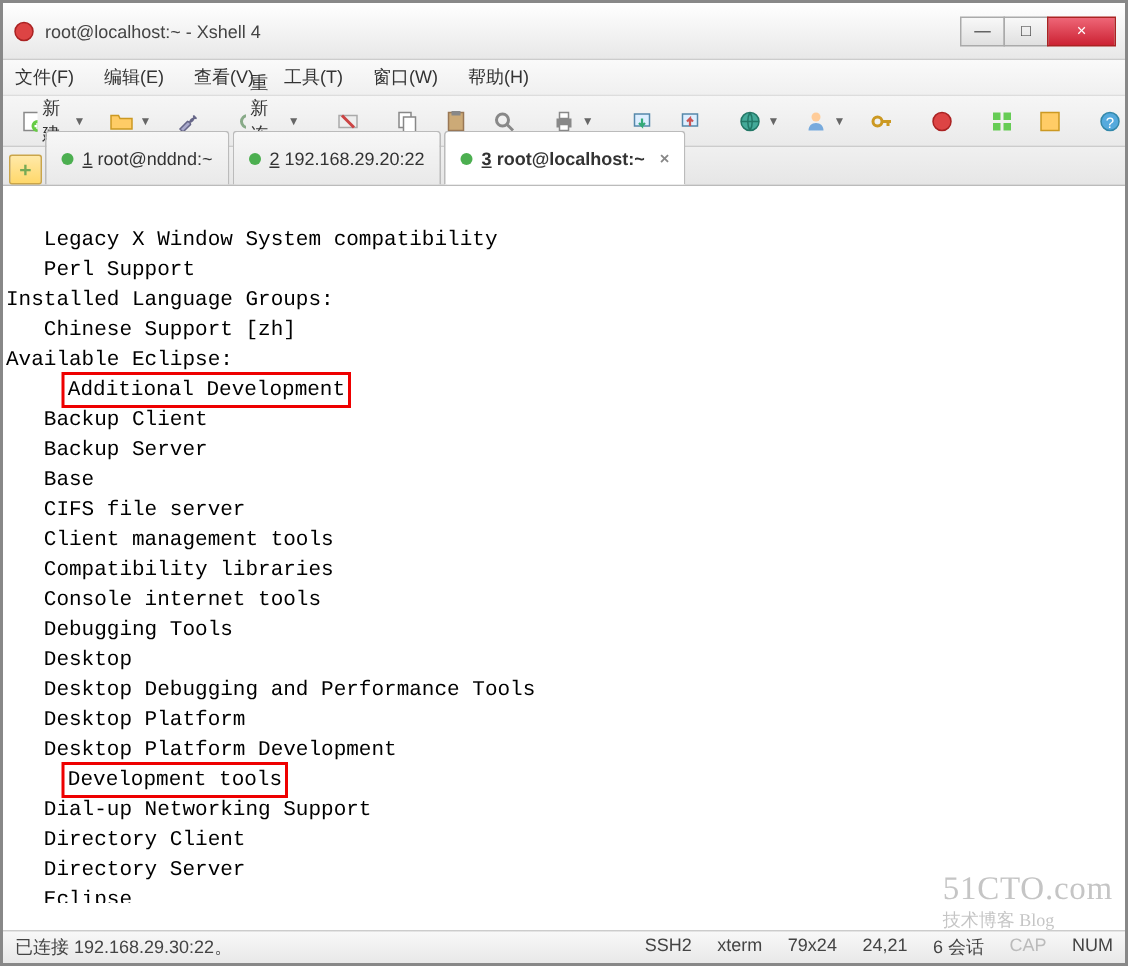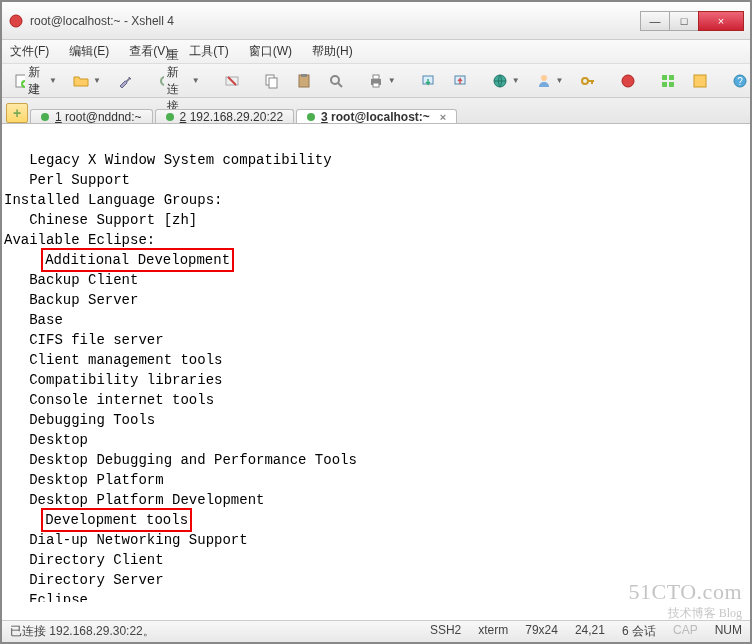--- a/index.html
+++ b/index.html
@@ -13,33 +13,33 @@
 .menubar { height: 24px; display: flex; align-items: center; padding: 0 8px; gap: 20px; border-bottom: 1px solid #ddd; background: linear-gradient(#fafafa,#f0f0f0); }
 .menubar span { font-size: 12px; color: #333; }
 .toolbar { height: 34px; display: flex; align-items: center; padding: 0 6px; gap: 4px; border-bottom: 1px solid #ccc; background: linear-gradient(#f6f6f6,#eaeaea); }
 .tb-btn { height: 24px; padding: 0 5px; display: flex; align-items: center; gap: 3px; border: 1px solid transparent; border-radius: 2px; }
 .tb-btn .lbl { font-size: 12px; color: #333; }
 .tb-sep { width: 1px; height: 22px; background: #ccc; margin: 0 2px; }
 .chev { font-size: 8px; color: #666; margin-left: 1px; }
 .toolbar svg { display: block; }
 .tabstrip { height: 26px; display: flex; align-items: flex-end; padding: 0 4px; gap: 2px; background: linear-gradient(#f0f0f0,#e6e6e6); border-bottom: 1px solid #bbb; }
 .tab-add { width: 22px; height: 20px; background: linear-gradient(#ffe9a8,#ffd86b); border: 1px solid #caa54a; border-radius: 2px; display: flex; align-items: center; justify-content: center; font-size: 14px; color: #7a5; font-weight: bold; }
-.tab { height: 14px; padding: 0 10px; display: flex; align-items: center; gap: 6px; border: 1px solid #bbb; border-bottom: none; background: linear-gradient(#f7f7f7,#e9e9e9); font-size: 12px; color: #333; border-radius: 3px 3px 0 0; }
+.tab { height: 36px; padding: 0 10px; display: flex; align-items: center; gap: 6px; border: 1px solid #bbb; border-bottom: none; background: linear-gradient(#f7f7f7,#e9e9e9); font-size: 12px; color: #333; border-radius: 3px 3px 0 0; }
 .tab.active { background: #fff; font-weight: bold; }
 .tab .dot { width: 8px; height: 8px; border-radius: 50%; background: #4caf50; }
 .tab .und { text-decoration: underline; }
 .tab .close-x { font-size: 11px; color: #888; margin-left: 4px; }
 .terminal { height: 478px; padding: 6px 2px 6px 2px; font-family: "Courier New", monospace; font-size: 14px; line-height: 20px; overflow-y: scroll; white-space: pre; background: #fff; color: #000; }
 .terminal::-webkit-scrollbar { width: 18px; }
 .terminal::-webkit-scrollbar-track { background: #f0f0f0; border-left: 1px solid #ddd; }
 .terminal::-webkit-scrollbar-thumb { background: #cdcdcd; border: 1px solid #aaa; border-radius: 2px; }
 .terminal .hl { border: 2px solid #e00; display: inline-block; padding: 0 2px; margin: -2px 12px; }
 .statusbar { height: 22px; position: absolute; bottom: 0; left: 0; right: 0; display: flex; align-items: center; padding: 0 8px; border-top: 1px solid #ccc; background: linear-gradient(#f8f8f8,#e8e8e8); font-size: 12px; color: #444; }
 .statusbar .right { margin-left: auto; display: flex; gap: 17px; }
-.watermark { position: absolute; right: 8px; bottom: 20px; text-align: right; font-family: Georgia, serif; color: #bbb; opacity: .85; pointer-events: none; }
+.watermark { position: absolute; right: 8px; bottom: 20px; font-family: Georgia, serif; color: #bbb; opacity: .85; pointer-events: none; }
 .watermark .wm-main { font-size: 22px; letter-spacing: .5px; }
 .watermark .wm-sub { font-size: 12px; }
 </style>
 </head>
 <body>
 
 <div class="titlebar">
   <svg class="app-icon" viewBox="0 0 16 16">
       <circle cx="8" cy="8" r="6" fill="#d44" stroke="#a22"></circle>
     </svg>

